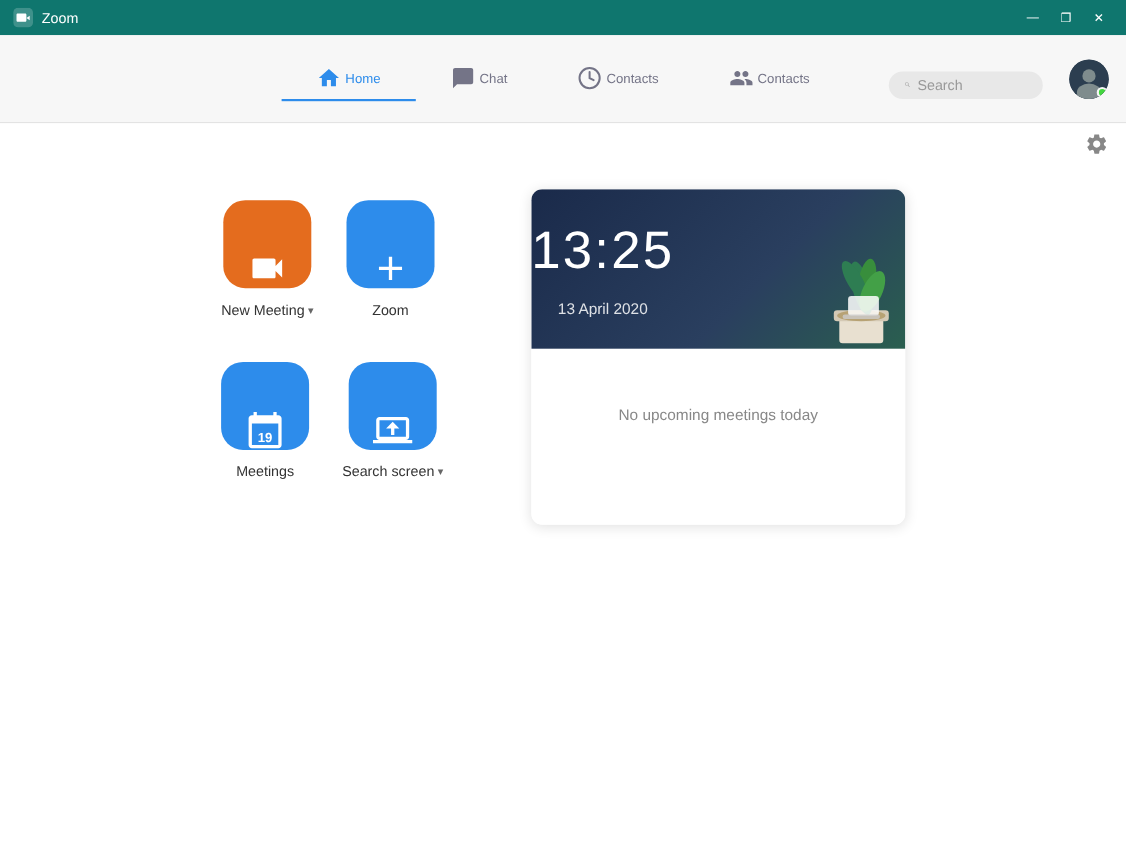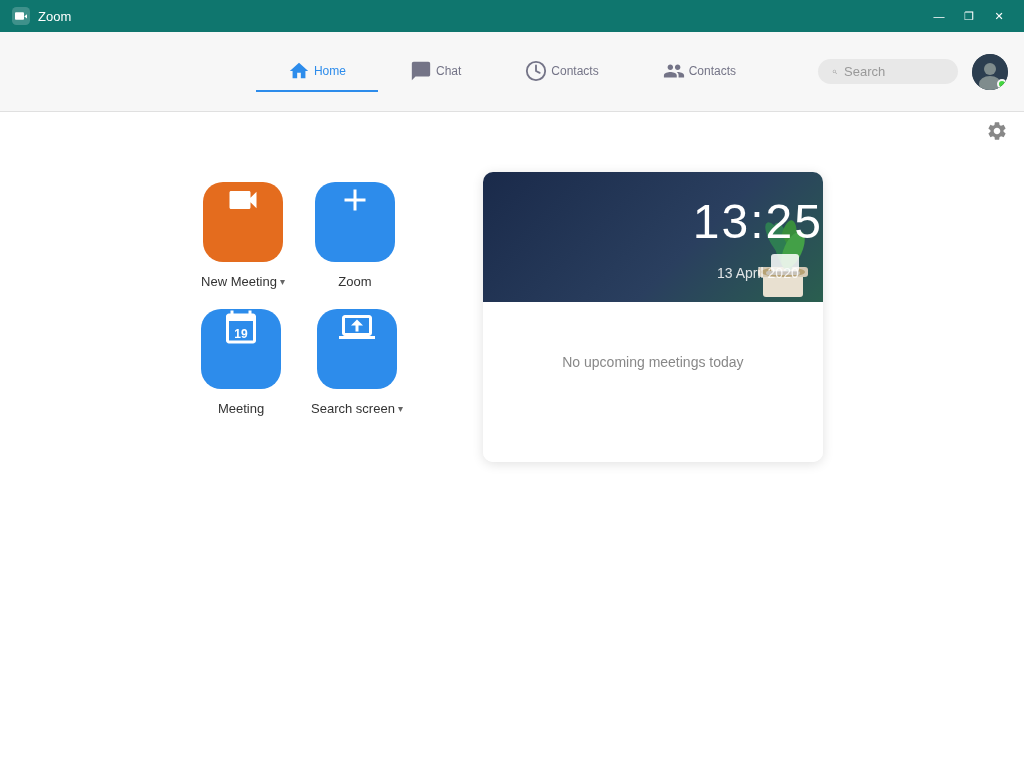--- a/index.html
+++ b/index.html
@@ -83,22 +83,22 @@
     .nav-tab svg {
       width: 22px;
       height: 22px;
     }
     #navbar-right {
       position: absolute;
       right: 16px;
       top: 50%;
       transform: translateY(-50%);
       display: flex;
-      align-items: center;
-      gap: 14px;
+      align-items: flex-end;
+      gap: 24px;
     }
     #search-box {
       display: flex;
       align-items: center;
       background: #e8e8e8;
       border-radius: 16px;
       padding: 5px 14px;
       gap: 6px;
       width: 140px;
     }
@@ -142,35 +142,36 @@
       align-items: flex-start;
       justify-content: center;
       padding-top: 60px;
       gap: 80px;
     }
 
     
     #actions {
       display: flex;
       flex-direction: column;
+      gap: 20px;
       padding-top: 10px;
     }
     .action-item {
       display: flex;
       flex-direction: column;
       align-items: center;
       gap: 12px;
       cursor: pointer;
     }
     .action-btn {
       width: 80px;
       height: 80px;
       border-radius: 20px;
       display: flex;
-      align-items: flex-start;
+      align-items: flex-end;
       justify-content: center;
       cursor: pointer;
       transition: opacity 0.15s;
     }
     .action-btn.orange { background: #E46C1E; }
     .action-btn.blue { background: #2D8CEB; }
     .action-label {
       font-size: 13px;
       color: #333;
       display: flex;
@@ -184,24 +185,24 @@
 
     
     #calendar-card {
       width: 340px;
       border-radius: 10px;
       overflow: hidden;
       box-shadow: 0 2px 12px rgba(0,0,0,0.12);
     }
     #calendar-header {
       background: linear-gradient(135deg, #1a2a4a 0%, #2a3f5f 60%, #2a5f4f 100%);
-      height: 130px;
-      display: flex;
-      align-items: center;
-      justify-content: flex-end;
+      height: 145px;
+      display: flex;
+      align-items: center;
+      justify-content: flex-start;
       position: relative;
       overflow: hidden;
     }
     #calendar-time {
       text-align: center;
       color: white;
       z-index: 2;
       position: relative;
     }
     #calendar-time .time {
@@ -360,21 +361,21 @@
       <div id="actions-row2" style="display:flex; gap:30px; margin-top:20px;">
 
         <div class="action-item">
           <div class="action-btn blue">
             <svg width="36" height="36" viewBox="0 0 24 24" fill="white">
               <path d="M20 3h-1V1h-2v2H7V1H5v2H4c-1.1 0-2 .9-2 2v16c0 1.1.9 2 2 2h16c1.1 0 2-.9 2-2V5c0-1.1-.9-2-2-2zm0 18H4V8h16v13z"></path>
               <text x="12" y="19" text-anchor="middle" fill="white" font-size="8" font-weight="bold">19</text>
             </svg>
           </div>
           <div class="action-label">
-            <span>Meeting</span>
+            <span>Meetings</span>
           </div>
         </div>
 
         <div class="action-item">
           <div class="action-btn blue">
             <svg width="36" height="36" viewBox="0 0 24 24" fill="white">
               <path d="M20 18c1.1 0 1.99-.9 1.99-2L22 6c0-1.1-.9-2-2-2H4c-1.1 0-2 .9-2 2v10c0 1.1.9 2 2 2H0v2h24v-2h-4zM4 6h16v10H4V6z"></path>
               <path d="M12 7l-4 4h3v4h2v-4h3z" fill="white"></path>
             </svg>
           </div>

